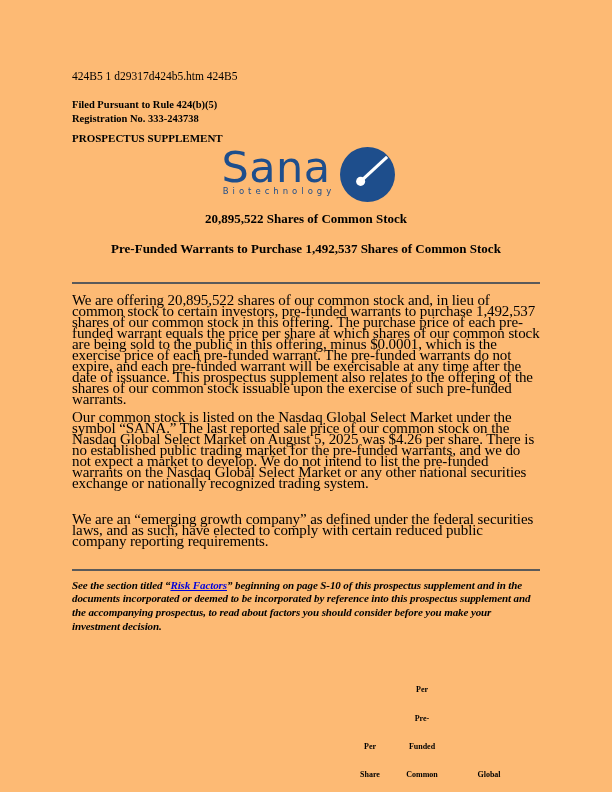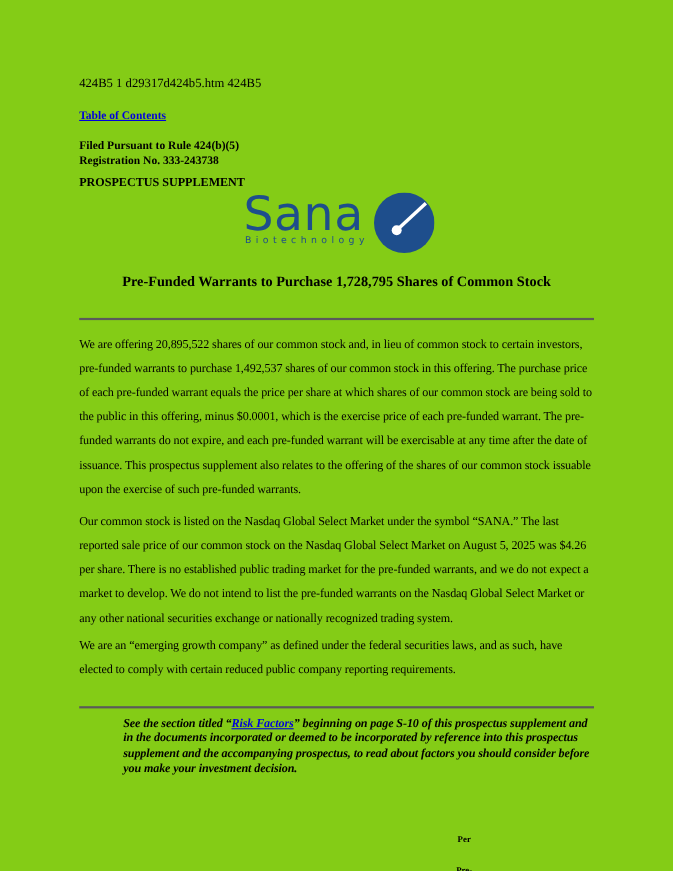--- a/index.html
+++ b/index.html
@@ -1,17 +1,17 @@
 <!DOCTYPE html>
 <html style="--brand: #1e4e8c; --link: #0000dd; --hl: #cde9f7;"><head>
 <meta charset="utf-8">
 <style>
   html,body{margin:0;padding:0;background:#ffffff;}
   .page{
-    width:612px;height:792px;position:relative;background:#84cc16;
+    width:612px;height:792px;position:relative;background:#fdba74;
     font-family:"Liberation Serif", serif;color:#000;overflow:hidden;text-decoration:underline;
   }
   .content{position:absolute;left:72px;right:72px;top:0;}
 
   .file-line{margin-top:70px;font-size:11.5px;line-height:13px;}
   .toc{margin-top:17px;font-size:10.5px;font-weight:bold;}
   a.doclink{color:var(--link);text-decoration:underline;cursor:pointer;}
 
   .filed-block{margin-top:15px;text-align:left;font-size:10.5px;font-weight:bold;line-height:13.5px;}
   .prospectus-block{margin-top:7px;font-size:11px;font-weight:bold;line-height:12.5px;}
@@ -29,26 +29,26 @@
   .logo-circle{width:55px;height:55px;display:block;}
 
   .title{ text-align:center;font-weight:bold;font-size:13px;line-height:14px;}
   .title-1{margin-top:7px;}
   .title-2{margin-top:16px;}
 
   .rule{height:2px;background:#5a5a5a;border:0;}
   .rule-1{margin-top:26px;}
   .rule-2{margin-top:22px;}
 
-  .para{font-size:11px;line-height:22px;text-align:left;letter-spacing:-0.1px;}
+  .para{font-size:15px;line-height:11px;text-align:left;letter-spacing:-0.1px;}
   .p1{margin-top:11px;}
   .p2{margin-top:7px;}
-  .p3{margin-top:3px;}
+  .p3{margin-top:25px;}
 
-  .risk{margin-top:8px;font-size:11px;line-height:13.8px;font-weight:bold;font-style:italic;letter-spacing:-0.1px;margin-left:40px;}
+  .risk{margin-top:8px;font-size:11px;line-height:13.8px;font-weight:bold;font-style:italic;letter-spacing:-0.1px;}
   .risk a{font-weight:bold;font-style:italic;}
 
   .offering-table{margin:14px 18px 0 18px;font-size:10.3px;}
   .trow{display:flex;align-items:stretch;line-height:13px;height:13px;}
   .thead-row{align-items:flex-end;height:auto;line-height:9.4px;margin-bottom:1px;}
   .cell{white-space:pre;}
   .c-label{flex:1 1 auto;padding-left:2px;overflow:hidden;}
   .c-share{width:40px;padding-right:8px;margin-left:6px;text-align:right;}
   .c-warrant{width:36px;padding-right:4px;margin-left:6px;text-align:right;}
   .c-total{width:66px;margin-left:12px;text-align:right;}
@@ -57,23 +57,20 @@
   .th .th-lines span{display:block;}
 </style>
 </head>
 <body>
 
 <div class="page">
   <div class="content">
 
     <div class="file-line">424B5 1 d29317d424b5.htm 424B5</div>
 
-    <div class="toc">
-      <a class="doclink">Table of Contents</a>
-    </div>
 
     <div class="filed-block">
       <div>Filed Pursuant to Rule 424(b)(5)</div>
       <div>Registration No. 333-243738</div>
     </div>
 
     <div class="prospectus-block">
       <div>PROSPECTUS SUPPLEMENT</div>
     </div>
 
@@ -82,21 +79,22 @@
         <div class="logo-wordmark">Sana</div>
         <div class="logo-subtitle">Biotechnology</div>
       </div>
       <svg class="logo-circle" viewBox="0 0 56 56" xmlns="http://www.w3.org/2000/svg">
         <circle cx="28" cy="28" r="28" fill="var(--brand)"></circle>
         <line x1="21" y1="35" x2="48" y2="10" stroke="#ffffff" stroke-width="3.2"></line>
         <circle cx="21" cy="35" r="4.6" fill="#ffffff"></circle>
       </svg>
     </div>
 
-    <div class="title title-2">Pre-Funded Warrants to Purchase 1,728,795 Shares of Common Stock</div>
+    <div class="title title-1">20,895,522 Shares of Common Stock</div>
+    <div class="title title-2">Pre-Funded Warrants to Purchase 1,492,537 Shares of Common Stock</div>
 
     <div class="rule rule-1"></div>
 
     <div class="para p1">We are offering 20,895,522 shares of our common stock and, in lieu of common stock to certain investors, pre-funded warrants to purchase 1,492,537 shares of our common stock in this offering. The purchase price of each pre-funded warrant equals the price per share at which shares of our common stock are being sold to the public in this offering, minus $0.0001, which is the exercise price of each pre-funded warrant. The pre-funded warrants do not expire, and each pre-funded warrant will be exercisable at any time after the date of issuance. This prospectus supplement also relates to the offering of the shares of our common stock issuable upon the exercise of such pre-funded warrants.</div>
     <div class="para p2">Our common stock is listed on the Nasdaq Global Select Market under the symbol “SANA.” The last reported sale price of our common stock on the Nasdaq Global Select Market on August 5, 2025 was $4.26 per share. There is no established public trading market for the pre-funded warrants, and we do not expect a market to develop. We do not intend to list the pre-funded warrants on the Nasdaq Global Select Market or any other national securities exchange or nationally recognized trading system.</div>
     <div class="para p3">We are an “emerging growth company” as defined under the federal securities laws, and as such, have elected to comply with certain reduced public company reporting requirements.</div>
 
     <div class="rule rule-2"></div>
 
     <div class="risk"><span>See the section titled “</span><a class="doclink">Risk Factors</a><span>” beginning on page S-10 of this prospectus supplement and in the documents incorporated or deemed to be incorporated by reference into this prospectus supplement and the accompanying prospectus, to read about factors you should consider before you make your investment decision.</span></div>

